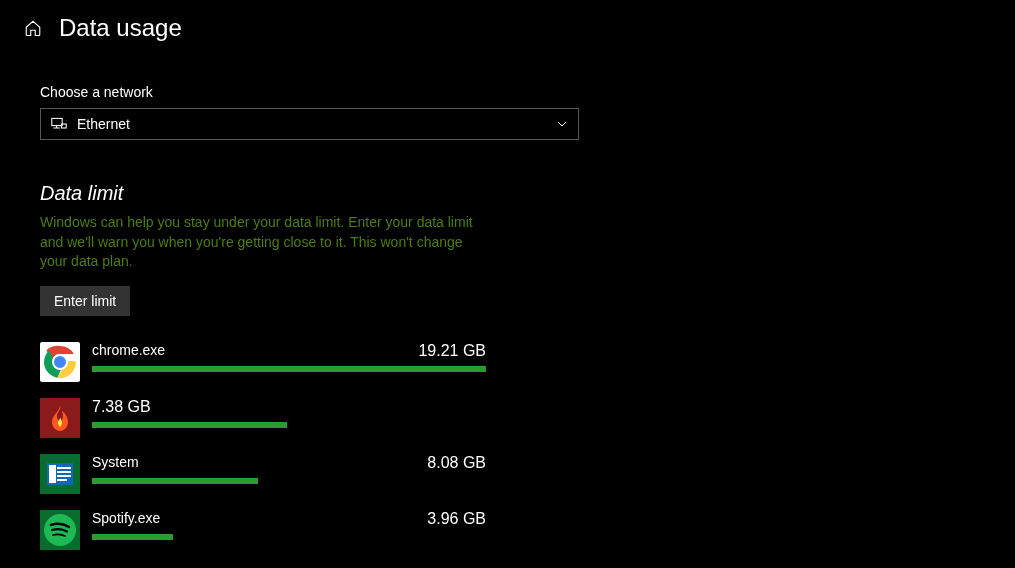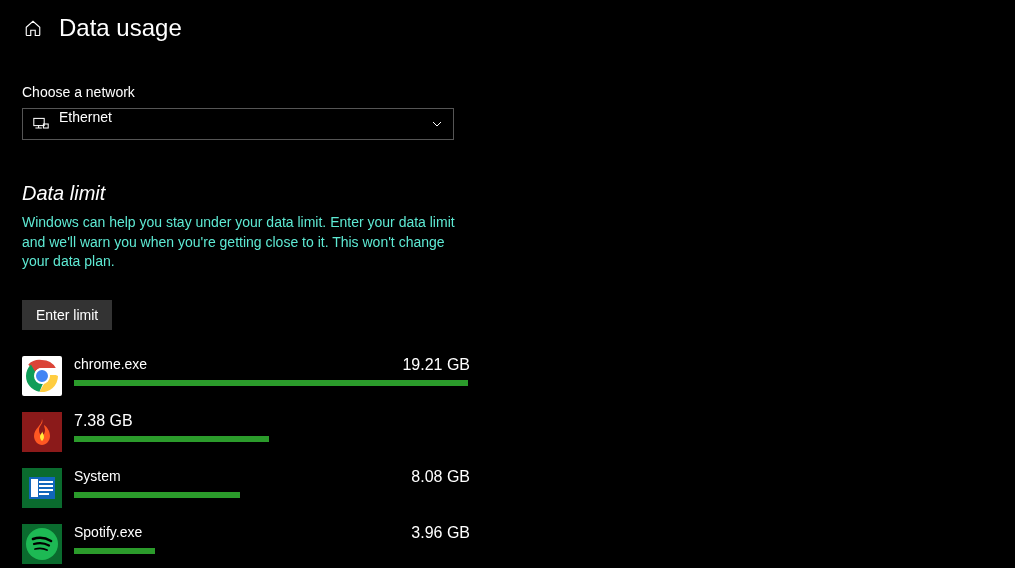--- a/index.html
+++ b/index.html
@@ -24,58 +24,59 @@
       display: flex;
       align-items: center;
       justify-content: center;
       cursor: pointer;
     }
     .page-title {
       font-size: 24px;
       font-weight: 350;
     }
     .content {
-      padding: 34px 0 0 22px;
+      padding: 34px 0 0 40px;
       width: 470px;
     }
     .field-label {
       font-size: 14px;
       margin-bottom: 8px;
     }
     .dropdown {
       border: 1px solid #555;
       height: 32px;
       display: flex;
+      align-items: center;
       padding: 0 10px;
       cursor: pointer;
-      width: 432px;
+      width: 539px;
       position: relative;
     }
     .net-icon {
       margin-right: 10px;
       display: flex;
       align-items: center;
     }
     .dropdown-text { flex: 1; }
     .chevron {
       display: flex;
       align-items: center;
     }
     .section-title {
       font-size: 20px;
       font-weight: 350;
       margin-top: 42px;
       margin-bottom: 8px;
       font-style: italic;
     }
     .desc {
-      color: #5eead4;
+      color: #4d7c0f;
       font-size: 14px;
       line-height: 1.4;
-      margin-bottom: 28px;
+      margin-bottom: 14px;
       width: 440px;
     }
     .btn {
       background: #333;
       border: none;
       color: #ffffff;
       padding: 7px 14px;
       font-size: 14px;
       cursor: pointer;
       font-family: inherit;

